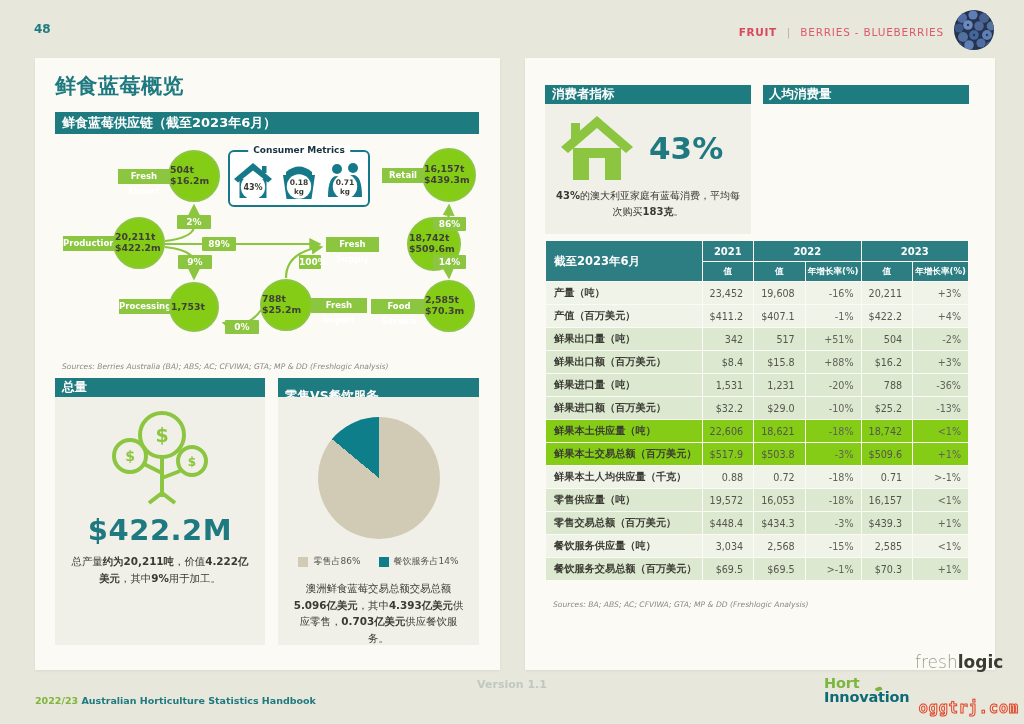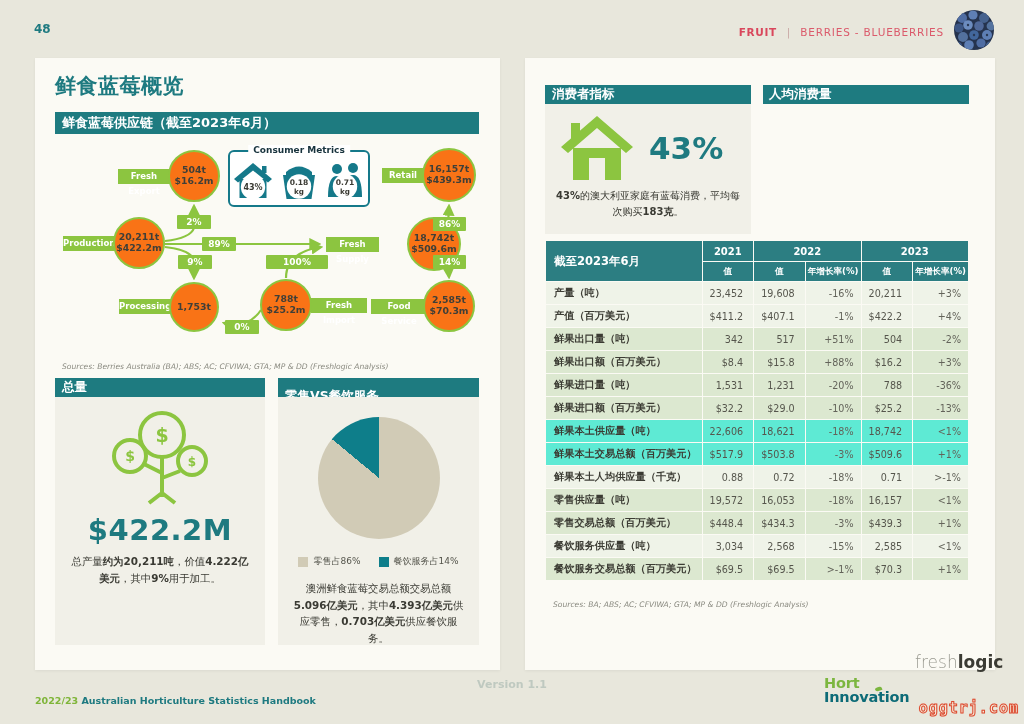--- a/index.html
+++ b/index.html
@@ -28,22 +28,22 @@
     background:#1E7B80; color:#FFFFFF; font-weight:700;
     display:flex; align-items:center; padding-left:7px;
   }
   .page-title { left:20px; top:14px; font-size:21px; font-weight:800; color:#1E7A80; letter-spacing:.5px; }
 
   
   #chain-banner { left:20px; top:54px; width:424px; height:22px; font-size:13px; }
   #diagram { left:20px; top:80px; width:430px; height:220px; }
   #diagram svg.arrows { position:absolute; left:0; top:0; z-index:0; }
   .node-circle {
-    position:absolute; z-index:1; background:#f97316; border:2.5px solid #8CC540;
-    border-radius:50%; display:flex; flex-direction:column; align-items:center; justify-content:center;
+    position:absolute; z-index:1; background:#84cc16; border:2.5px solid #8CC540;
+    border-radius:50%; display:flex; flex-direction:column; align-items:flex-start; justify-content:center;
     font-size:9.3px; font-weight:600; color:#3F3F38; line-height:1.18; text-align:center;
   }
   .node-label {
     position:absolute; z-index:1; background:#8CC540; color:#fff;
     font-size:8.5px; font-weight:700; height:15px; line-height:15px; text-align:center;
   }
   .pct-box {
     position:absolute; z-index:2; background:#8CC540; color:#fff;
     font-size:9px; font-weight:700; height:14px; line-height:14px; text-align:center; border-radius:1px;
   }
@@ -90,21 +90,21 @@
   #stats-table thead th { background:#2C7E82; color:#fff; }
   th.tbl-title { font-size:11.5px; font-weight:700; text-align:left; padding-left:8px; }
   th.year { font-size:10px; font-weight:800; height:21px; }
   th.sub  { font-size:8.6px; font-weight:600; color:#BCD9D2; height:20px; }
   #stats-table td { height:23px; font-size:9.6px; color:#55554C; }
   #stats-table td.lbl { font-size:10.2px; font-weight:700; color:#3B3B33; padding-left:8px; text-align:left; }
   #stats-table td.val { text-align:right; padding-right:10px; }
   #stats-table td.pct { text-align:right; padding-right:7px; color:#63635A; }
   tr.shade-a td { background:#EFF3E8; }
   tr.shade-b td { background:#DCE8D0; }
-  tr.shade-c td { background:#5eead4; }
+  tr.shade-c td { background:#84cc16; }
   #right-sources { left:28px; top:542px; }
 
   
   #footer-left { left:35px; top:695px; font-size:9.5px; font-weight:800; }
   #footer-left .yr { color:#7FB539; }
   #footer-left .hb { color:#1E7A80; }
   #version { left:0; right:0; top:678px; text-align:center; font-size:11px; font-weight:800; color:#BFC9C0; }
   #hort-logo { left:824px; top:676px; line-height:14px; font-weight:800; font-size:14.5px; letter-spacing:-.2px; }
   #hort-logo .h1 { color:#7CB63F; }
   #hort-logo .h2 { color:#0D6B77; }
@@ -243,21 +243,21 @@
         <span>$25.2m</span>
     </div>
     <div class="node-circle" style="left:368px;top:142px;width:52px;height:52px;">
       <span>2,585t</span>
         <span>$70.3m</span>
     </div>
 
     <div class="pct-box" style="left:122px;top:77px;width:34px;">2%</div>
     <div class="pct-box" style="left:147px;top:99px;width:34px;">89%</div>
     <div class="pct-box" style="left:123px;top:117px;width:34px;">9%</div>
-    <div class="pct-box" style="left:211px;top:117px;width:62px;">100%</div>
+    <div class="pct-box" style="left:244px;top:117px;width:22px;">100%</div>
     <div class="pct-box" style="left:170px;top:182px;width:34px;">0%</div>
     <div class="pct-box" style="left:378px;top:79px;width:33px;">86%</div>
     <div class="pct-box" style="left:378px;top:117px;width:33px;">14%</div>
   </div>
 
   <div class="abs src-line" id="left-sources">Sources: Berries Australia (BA); ABS; AC; CFVIWA; GTA; MP &amp; DD (Freshlogic Analysis)</div>
 
   <div class="abs banner" id="total-banner">总量</div>
   <div class="abs panel" id="total-box">
     <svg id="money-tree" width="112" height="100" viewBox="0 0 112 100">

